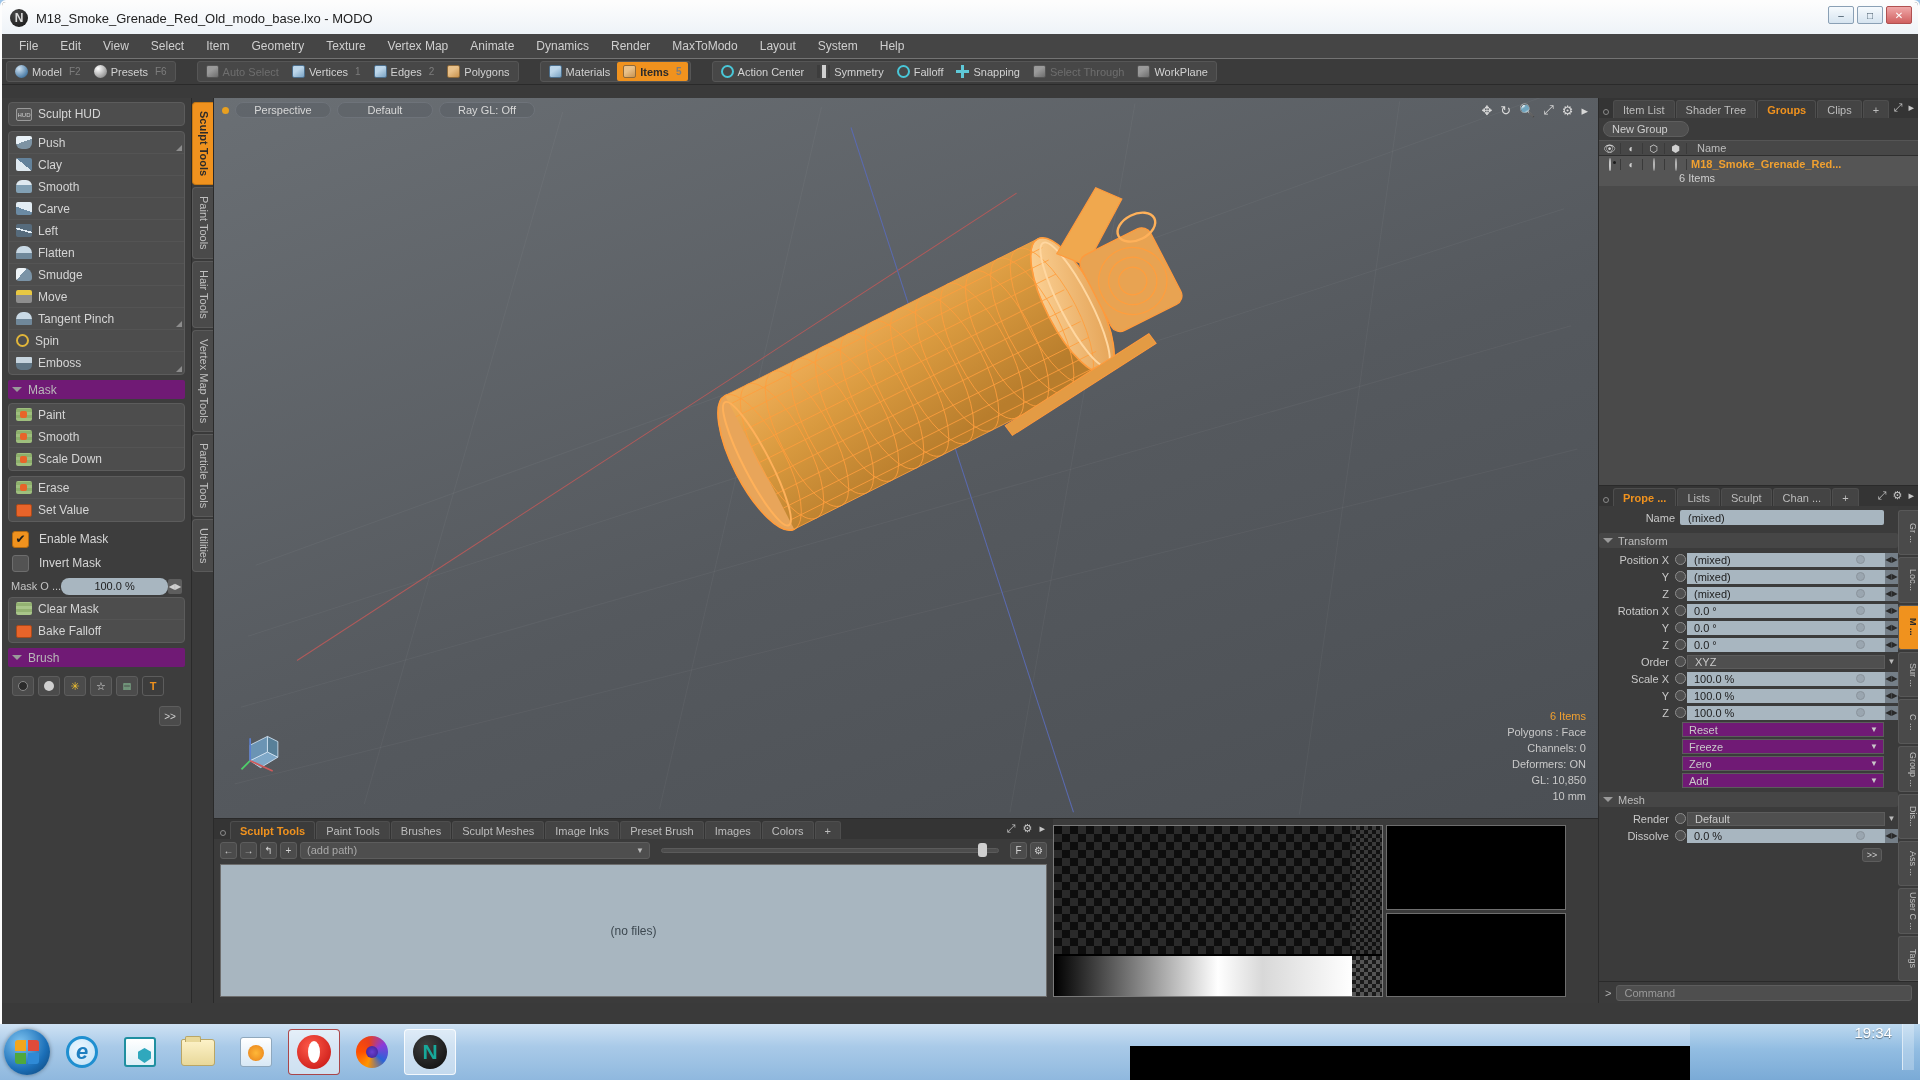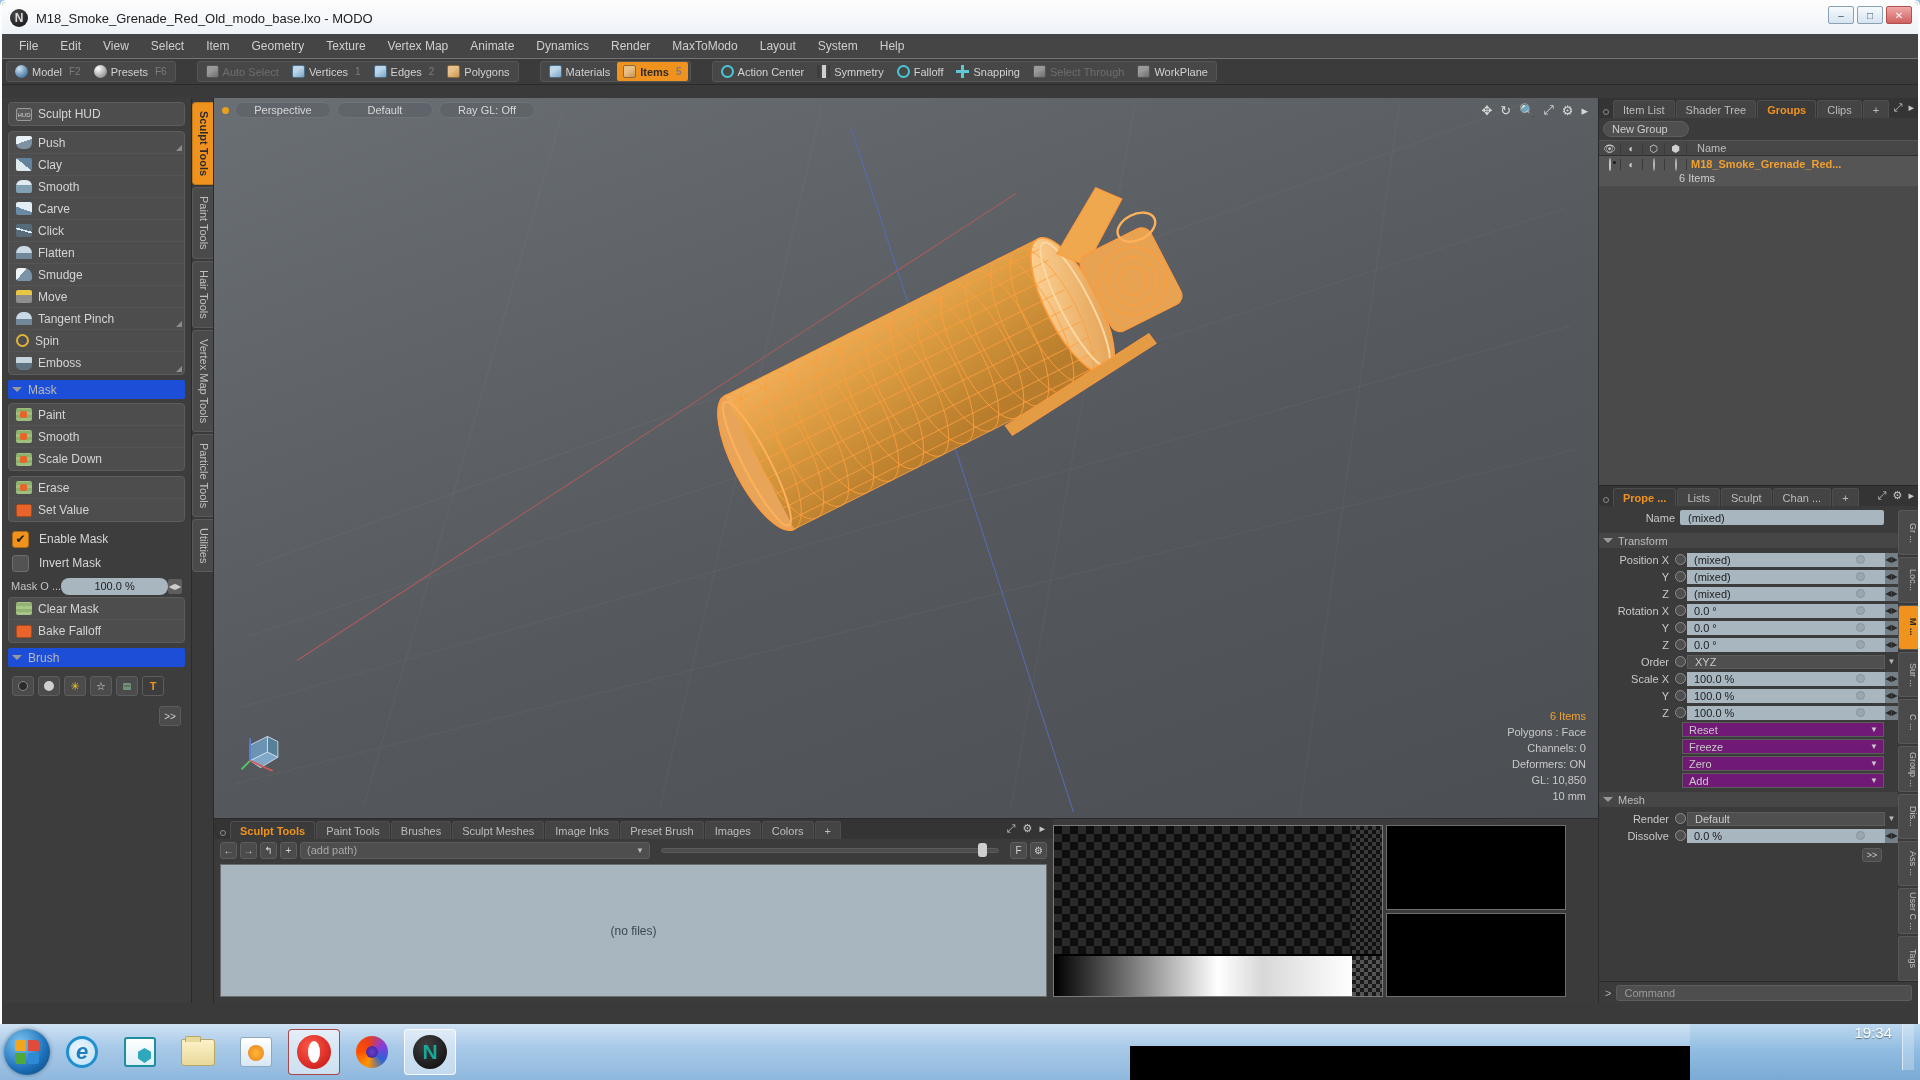--- a/index.html
+++ b/index.html
@@ -103,21 +103,21 @@
   .sico.mask { background:
     repeating-linear-gradient(0deg,#9fbf7e 0 3px,#8db06c 3px 6px),
     radial-gradient(circle,#e8642a 0 40%,transparent 41%);
     background-blend-mode:normal; position:relative; }
   .sico.mask::after { content:""; position:absolute; left:4px; top:3px;
     width:7px; height:7px; background:#e8642a; border-radius:2px; }
   .sico.maskfull { background:#e8642a; border:1px solid #a84a1c; }
   .sico.maskgrid { background:repeating-linear-gradient(0deg,#a9c68a 0 3px,#93b272 3px 6px); }
 
   .section-hdr { height:19px; display:flex; align-items:center; gap:6px;
-    padding:0 4px; font-size:12px; color:#b9b9b9; background:#1d4ed8;
+    padding:0 4px; font-size:12px; color:#b9b9b9; background:#701a75;
     border-radius:2px; margin-bottom:4px; }
   .tri { width:0; height:0; border-left:5px solid transparent;
     border-right:5px solid transparent; border-top:5px solid #9a9a9a; }
 
   .chkrow { height:24px; display:flex; align-items:center; gap:10px;
     padding:0 4px; font-size:12px; color:#d5d5d5; }
   .chk { width:17px; height:17px; border:1px solid #6d6d6d; border-radius:3px;
     background:#535353; }
   .chk.on { background:#f0921e; border-color:#b26a12; position:relative; }
   .chk.on::after { content:"✔"; position:absolute; inset:0; color:#1d1d1d;
@@ -507,21 +507,21 @@
             <div class="row">
               <span class="sico smooth"></span>
               <span>Smooth</span>
             </div>
             <div class="row">
               <span class="sico carve"></span>
               <span>Carve</span>
             </div>
             <div class="row">
               <span class="sico scar"></span>
-              <span>Click</span>
+              <span>Left</span>
             </div>
             <div class="row">
               <span class="sico flat"></span>
               <span>Flatten</span>
             </div>
             <div class="row">
               <span class="sico smudge"></span>
               <span>Smudge</span>
             </div>
             <div class="row">

